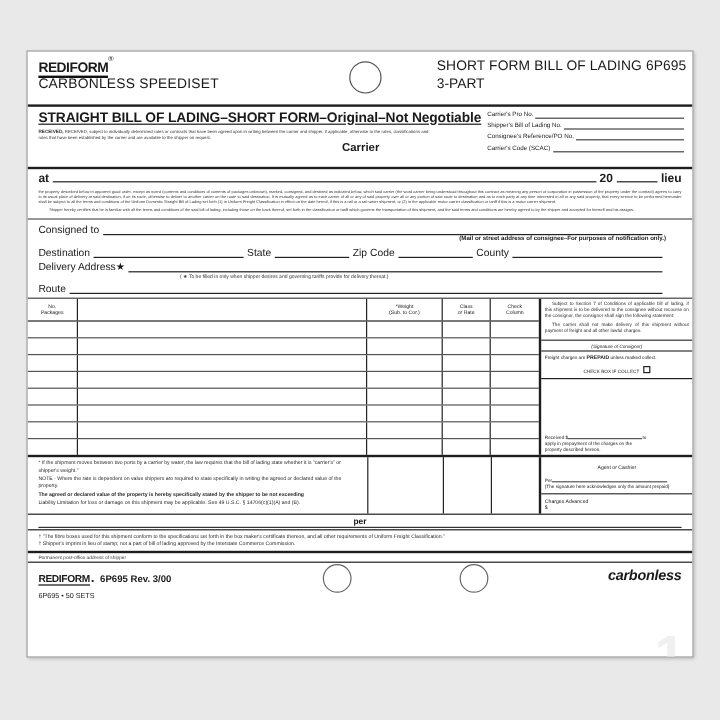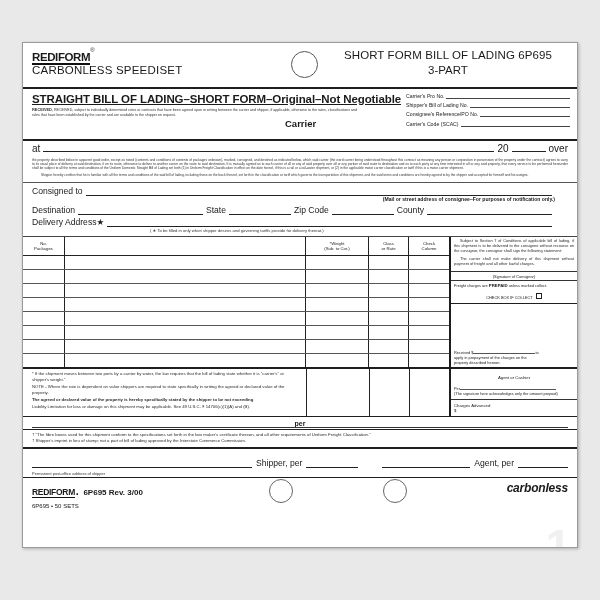--- a/index.html
+++ b/index.html
@@ -22,38 +22,38 @@
   #masthead{position:relative;height:44px;border-bottom:2px solid #1e1e1e;}
   #brand{position:absolute;left:9px;top:4px;}
   .brandname{
     font-weight:bold;font-size:11.5px;letter-spacing:-0.4px;
     border-bottom:2px solid #111;display:inline-block;line-height:12px;
     padding-bottom:0px;
   }
   .brandreg{font-size:6px;vertical-align:top;}
   #speediset{position:absolute;left:9px;top:21px;font-size:11.5px;letter-spacing:.2px;}
   #circle-top{position:absolute;left:268px;top:8px;width:25px;height:25px;border:1.4px solid #555;border-radius:50%;}
-  #title-right{position:absolute;right:25px;top:6px;text-align:center;}
+  #title-right{position:absolute;right:5px;top:6px;text-align:left;}
   #title-right .l1{font-size:11.5px;letter-spacing:.1px;}
   #title-right .l2{font-size:11.5px;margin-top:3px;}
 
   
   #band{position:relative;padding:4px 9px 2px 9px;border-bottom:2px solid #1e1e1e;min-height:44px;}
   #bandtitle{font-weight:bold;font-size:11.5px;letter-spacing:-.1px;text-decoration:underline;}
   #receivedpara{font-size:3.6px;line-height:4.6px;margin-top:3px;width:330px;color:#333;}
   #receivedpara b{font-size:3.9px;}
   #carrierlbl{position:absolute;left:262px;top:29px;font-weight:bold;font-size:9.5px;}
   #prono{position:absolute;left:383px;top:3px;width:164px;}
   .prorow{font-size:5.2px;white-space:nowrap;display:flex;align-items:flex-end;margin-bottom:2.2px;}
   .prorow .lbl{flex:0 0 auto;}
   .prorow .ln{flex:1 1 auto;border-bottom:1px solid #444;height:6px;margin-left:2px;}
 
   
   #atrow{position:relative;height:15px;padding:1px 9px 0 9px;}
-  .atline{display:flex;align-items:baseline;font-size:10px;font-weight:normal;}
+  .atline{display:flex;align-items:baseline;font-size:10px;font-weight:bold;}
   .atline .fill{flex:1 1 auto;border-bottom:1.2px solid #222;height:9px;margin:0 3px;}
   .fill-sm{flex:0 0 34px;border-bottom:1.2px solid #222;height:9px;margin:0 3px;}
 
   #legal{padding:1px 9px 2px 9px;border-bottom:1px solid #555;}
   #legal p{margin:0 0 3px 0;font-size:3.3px;line-height:4.1px;text-align:justify;color:#333;}
   #legal p.indent{text-indent:9px;}
 
   
   #consign{padding:2px 22px 2px 9px;border-bottom:1px solid #444;}
   .frow{display:flex;align-items:flex-end;font-size:8.6px;margin-bottom:1px;}
@@ -181,21 +181,21 @@
         </div>
     </div>
   </div>
 
   <div id="atrow">
     <div class="atline">
       <span>at</span>
       <span class="fill"></span>
       <span>20</span>
       <span class="fill-sm"></span>
-      <span>over</span>
+      <span>lieu</span>
     </div>
   </div>
 
   <div id="legal">
     <p>the property described below in apparent good order, except as noted (contents and conditions of contents of packages unknown), marked, consigned, and destined as indicated below, which said carrier (the word carrier being understood throughout this contract as meaning any person or corporation in possession of the property under the contract) agrees to carry to its usual place of delivery at said destination, if on its route, otherwise to deliver to another carrier on the route to said destination. It is mutually agreed as to each carrier of all or any of said property over all or any portion of said route to destination and as to each party at any time interested in all or any said property, that every service to be performed hereunder shall be subject to all the terms and conditions of the Uniform Domestic Straight Bill of Lading set forth (1) in Uniform Freight Classification in effect on the date hereof, if this is a rail or a rail-water shipment, or (2) in the applicable motor carrier classification or tariff if this is a motor carrier shipment.</p>
     <p class="indent">Shipper hereby certifies that he is familiar with all the terms and conditions of the said bill of lading, including those on the back thereof, set forth in the classification or tariff which governs the transportation of this shipment, and the said terms and conditions are hereby agreed to by the shipper and accepted for himself and his assigns.</p>
   </div>
 
   <div id="consign">
     <div class="frow">
@@ -212,20 +212,24 @@
       <span class="ln w2"></span>
       <span class="lbl">County</span>
       <span class="ln"></span>
     </div>
     <div class="frow">
       <span class="lbl">Delivery  Address</span>
       <span class="lbl">★</span>
       <span class="ln"></span>
     </div>
     <div class="starnote">( ★ To be filled in only when shipper desires and governing tariffs provide for delivery thereat.)</div>
+    <div class="frow">
+      <span class="lbl">Route</span>
+      <span class="ln"></span>
+    </div>
   </div>
 
 
   <div id="tbl">
     <div id="tblmain">
       <div class="thead">
         <div class="th c-pkg">
           <span>No.</span>
           <span>Packages</span>
         </div>
@@ -344,28 +348,20 @@
   <div id="perrow">
     <span>per</span>
     <span class="sideline"></span>
   </div>
 
   <div id="fibre">
     <p>† "The fibre boxes used for this shipment conform to the specifications set forth in the box maker's certificate thereon, and all other requirements of Uniform Freight Classification."</p>
     <p>† Shipper's imprint in lieu of stamp; not a part of bill of lading approved by the Interstate Commerce Commission.</p>
   </div>
 
-  <div id="sigrow">
-    <span class="ln g1"></span>
-    <span style="margin:0 4px;">Shipper, per</span>
-    <span class="ln g2"></span>
-    <span class="ln g3" style="margin-left:24px;"></span>
-    <span style="margin:0 4px;">Agent, per</span>
-    <span class="ln g4"></span>
-  </div>
   <div id="postoffice">Permanent post-office address of shipper</div>
 
   <div id="footer">
     <span class="fbrand">REDIFORM</span><span>.</span><span class="fmeta">6P695  Rev. 3/00</span>
     <div class="fsets">6P695 • 50 SETS</div>
     <div id="circle-f1"></div>
     <div id="circle-f2"></div>
     <div id="carbonless">carbonless</div>
   </div>
 

